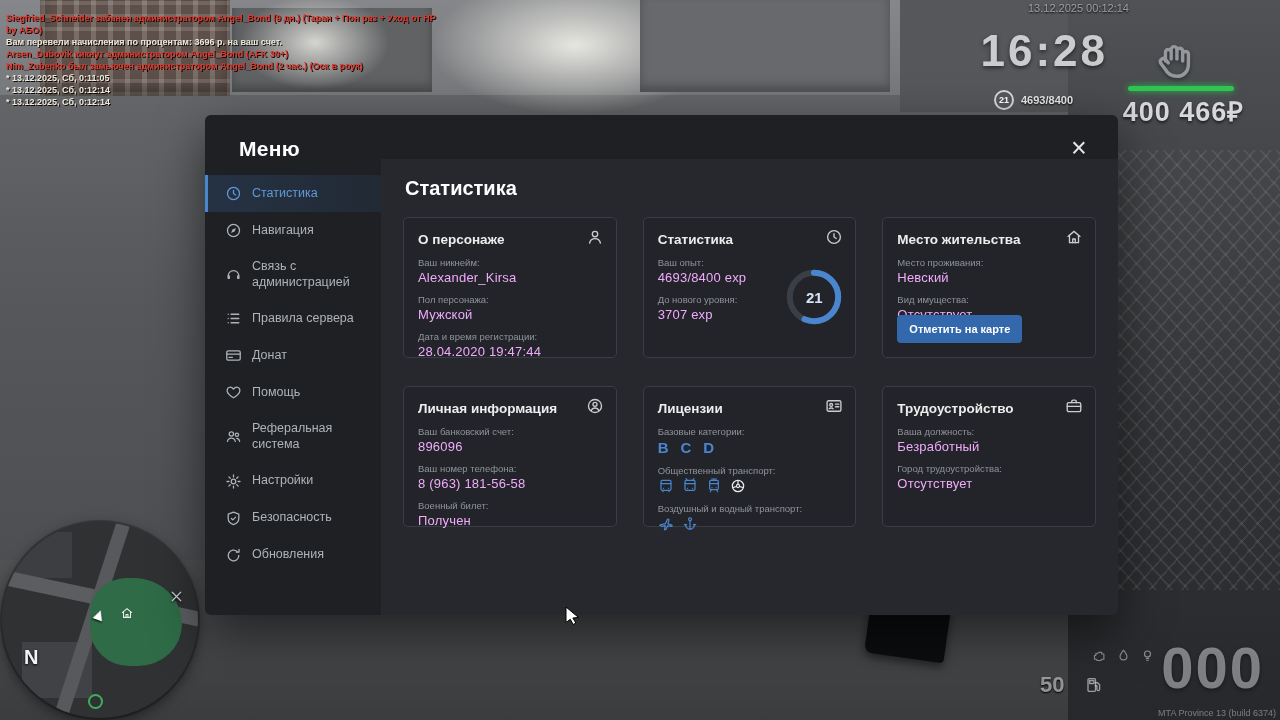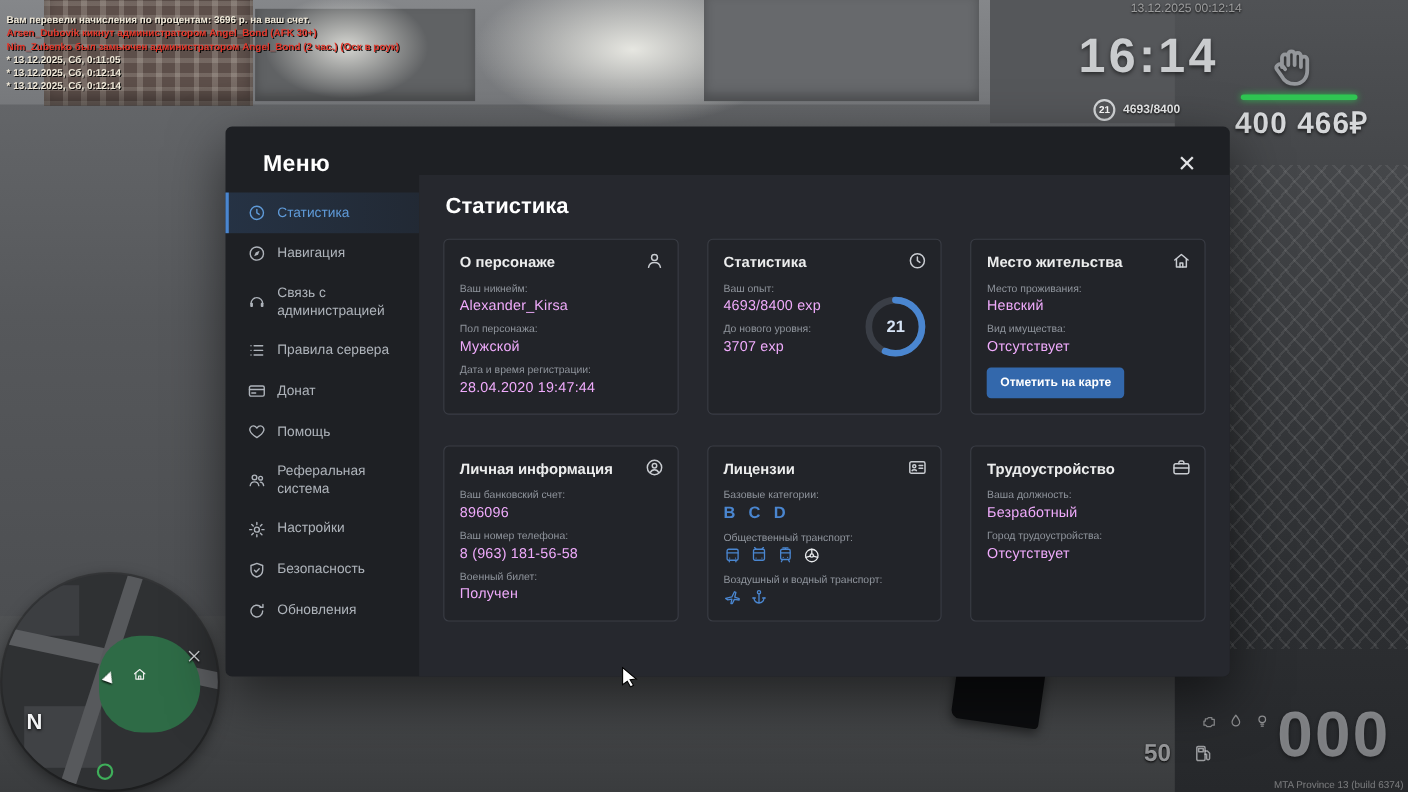--- a/index.html
+++ b/index.html
@@ -73,21 +73,21 @@
   .modal-close{position:absolute;right:20px;top:14px;width:38px;height:38px;background:none;border:none;color:#e4e5e7;
                font-size:27px;line-height:38px;text-align:center;cursor:pointer;padding:0;font-family:inherit;}
   .sidebar{position:absolute;left:0;top:60px;width:176px;bottom:0;}
   .side-item{display:flex;align-items:center;gap:10px;padding:10px 8px 10px 20px;color:#aeb3ba;font-size:12.5px;cursor:pointer;line-height:1.25;}
   .side-item .sicon{width:17px;height:17px;flex:0 0 17px;}
   .side-item.active{background:linear-gradient(90deg,rgba(67,123,196,.20),rgba(67,123,196,.10));
                     border-left:3px solid #4a86d0;padding-left:17px;color:#5f9ad8;}
   .content{position:absolute;left:176px;top:44px;right:0;bottom:0;background:#26282e;border-radius:0 0 6px 0;}
   .content-heading{position:absolute;left:24px;top:18px;margin:0;font-size:20px;font-weight:bold;color:#fff;}
   .cards{position:absolute;left:22px;right:22px;top:58px;display:grid;grid-template-columns:1fr 1fr 1fr;column-gap:26px;row-gap:28px;}
-  .card{position:relative;height:160px;background:#222429;border:1px solid #3a3d45;border-radius:5px;padding:12px 14px;box-sizing:border-box;}
+  .card{position:relative;height:141px;background:#222429;border:1px solid #3a3d45;border-radius:5px;padding:12px 14px;box-sizing:border-box;}
   .card-title{font-size:13.5px;font-weight:bold;color:#eceded;}
   .cicon{position:absolute;right:12px;top:10px;width:18px;height:18px;color:#c9ccd1;}
   .field{margin-top:9px;}
   .flabel{font-size:9.5px;color:#8f949c;margin-bottom:2px;}
   .fvalue{font-size:13px;font-weight:normal;color:#f0abfc;letter-spacing:.2px;}
   .ring{position:absolute;right:12px;top:50px;width:58px;height:58px;}
   .ring-track{fill:none;stroke:#3a3e46;stroke-width:5;}
   .ring-prog{fill:none;stroke:#4a86d0;stroke-width:5;stroke-linecap:round;}
   .ring-text{position:absolute;right:12px;top:50px;width:58px;height:58px;display:flex;align-items:center;justify-content:center;
              font-size:15px;font-weight:bold;color:#d7e4f6;}
@@ -115,30 +115,31 @@
     <div class="bg-glow1"></div>
     <div class="bg-glow2"></div>
     <div class="bg-build3"></div>
     <div class="bg-build4"></div>
     <div class="bg-right"></div>
     <div class="bg-fence"></div>
     <div class="car"></div>
   </div>
 
   <div class="chat">
+    <div class="red">Siegfried_Schneider забанен администратором Angel_Bond (9 дн.) (Таран + Пон раз + Уход от НР by АБО)</div>
     <div class="wht">Вам перевели начисления по процентам: 3696 р. на ваш счет.</div>
     <div class="red">Arsen_Dubovik кикнут администратором Angel_Bond (AFK 30+)</div>
     <div class="red">Nim_Zubenko был замьючен администратором Angel_Bond (2 час.) (Оск в роук)</div>
     <div class="wht">* 13.12.2025, Сб, 0:11:05</div>
     <div class="wht">* 13.12.2025, Сб, 0:12:14</div>
     <div class="wht">* 13.12.2025, Сб, 0:12:14</div>
   </div>
 
   <div class="hud-datetime">13.12.2025 00:12:14</div>
-  <div class="hud-clock">16:14</div>
+  <div class="hud-clock">16:28</div>
   <div class="hud-fist icon">
       <svg viewBox="0 0 24 24" fill="none" stroke="currentColor" stroke-width="1.8" stroke-linecap="round" stroke-linejoin="round">
         <path d="M7 12V7.5a1.5 1.5 0 0 1 3 0V11M10 11V6a1.5 1.5 0 0 1 3 0v5M13 11V6.8a1.5 1.5 0 0 1 3 0V12M16 12V8.5a1.5 1.5 0 0 1 3 0v5c0 4-2.5 6.5-6 6.5-3 0-5-1.5-6.3-4L4.5 13a1.6 1.6 0 0 1 2.6-1.8L8.5 13"></path>
       </svg>
     </div>
   <div class="hud-levelrow">
     <div class="hud-levelring">21</div>
     <div class="hud-exp">4693/8400</div>
   </div>
   <div class="hud-healthbar"></div>

